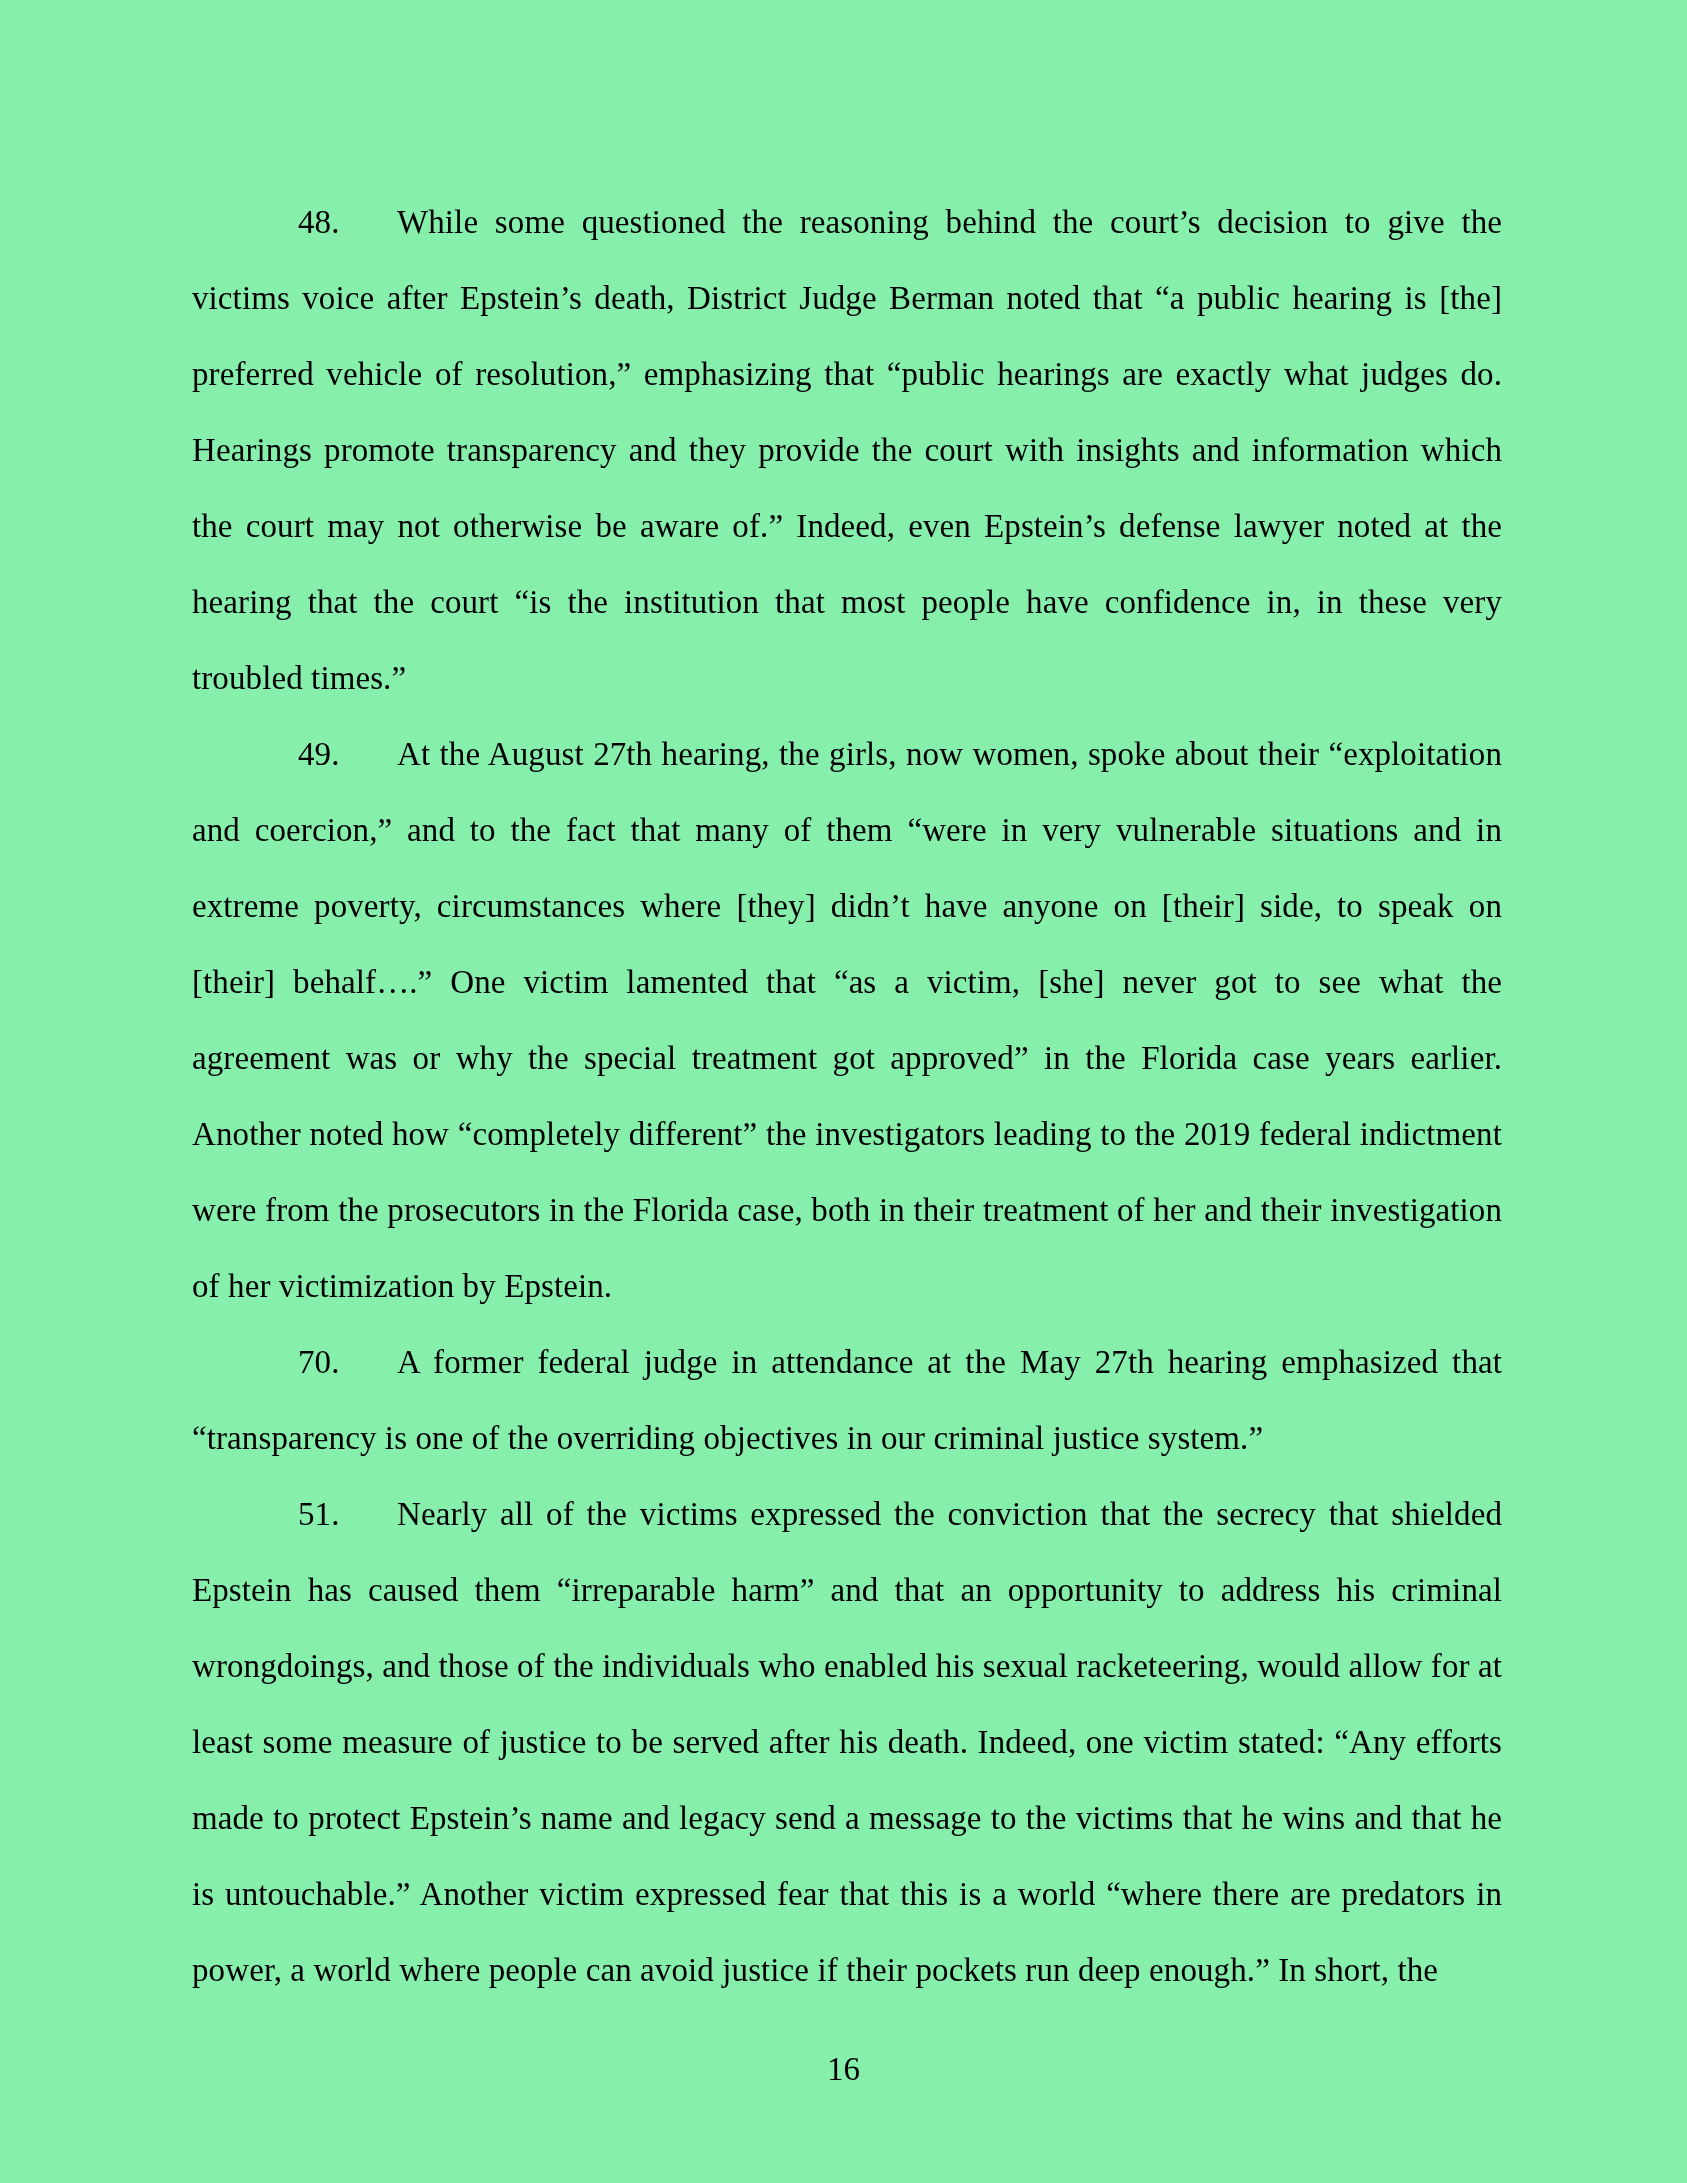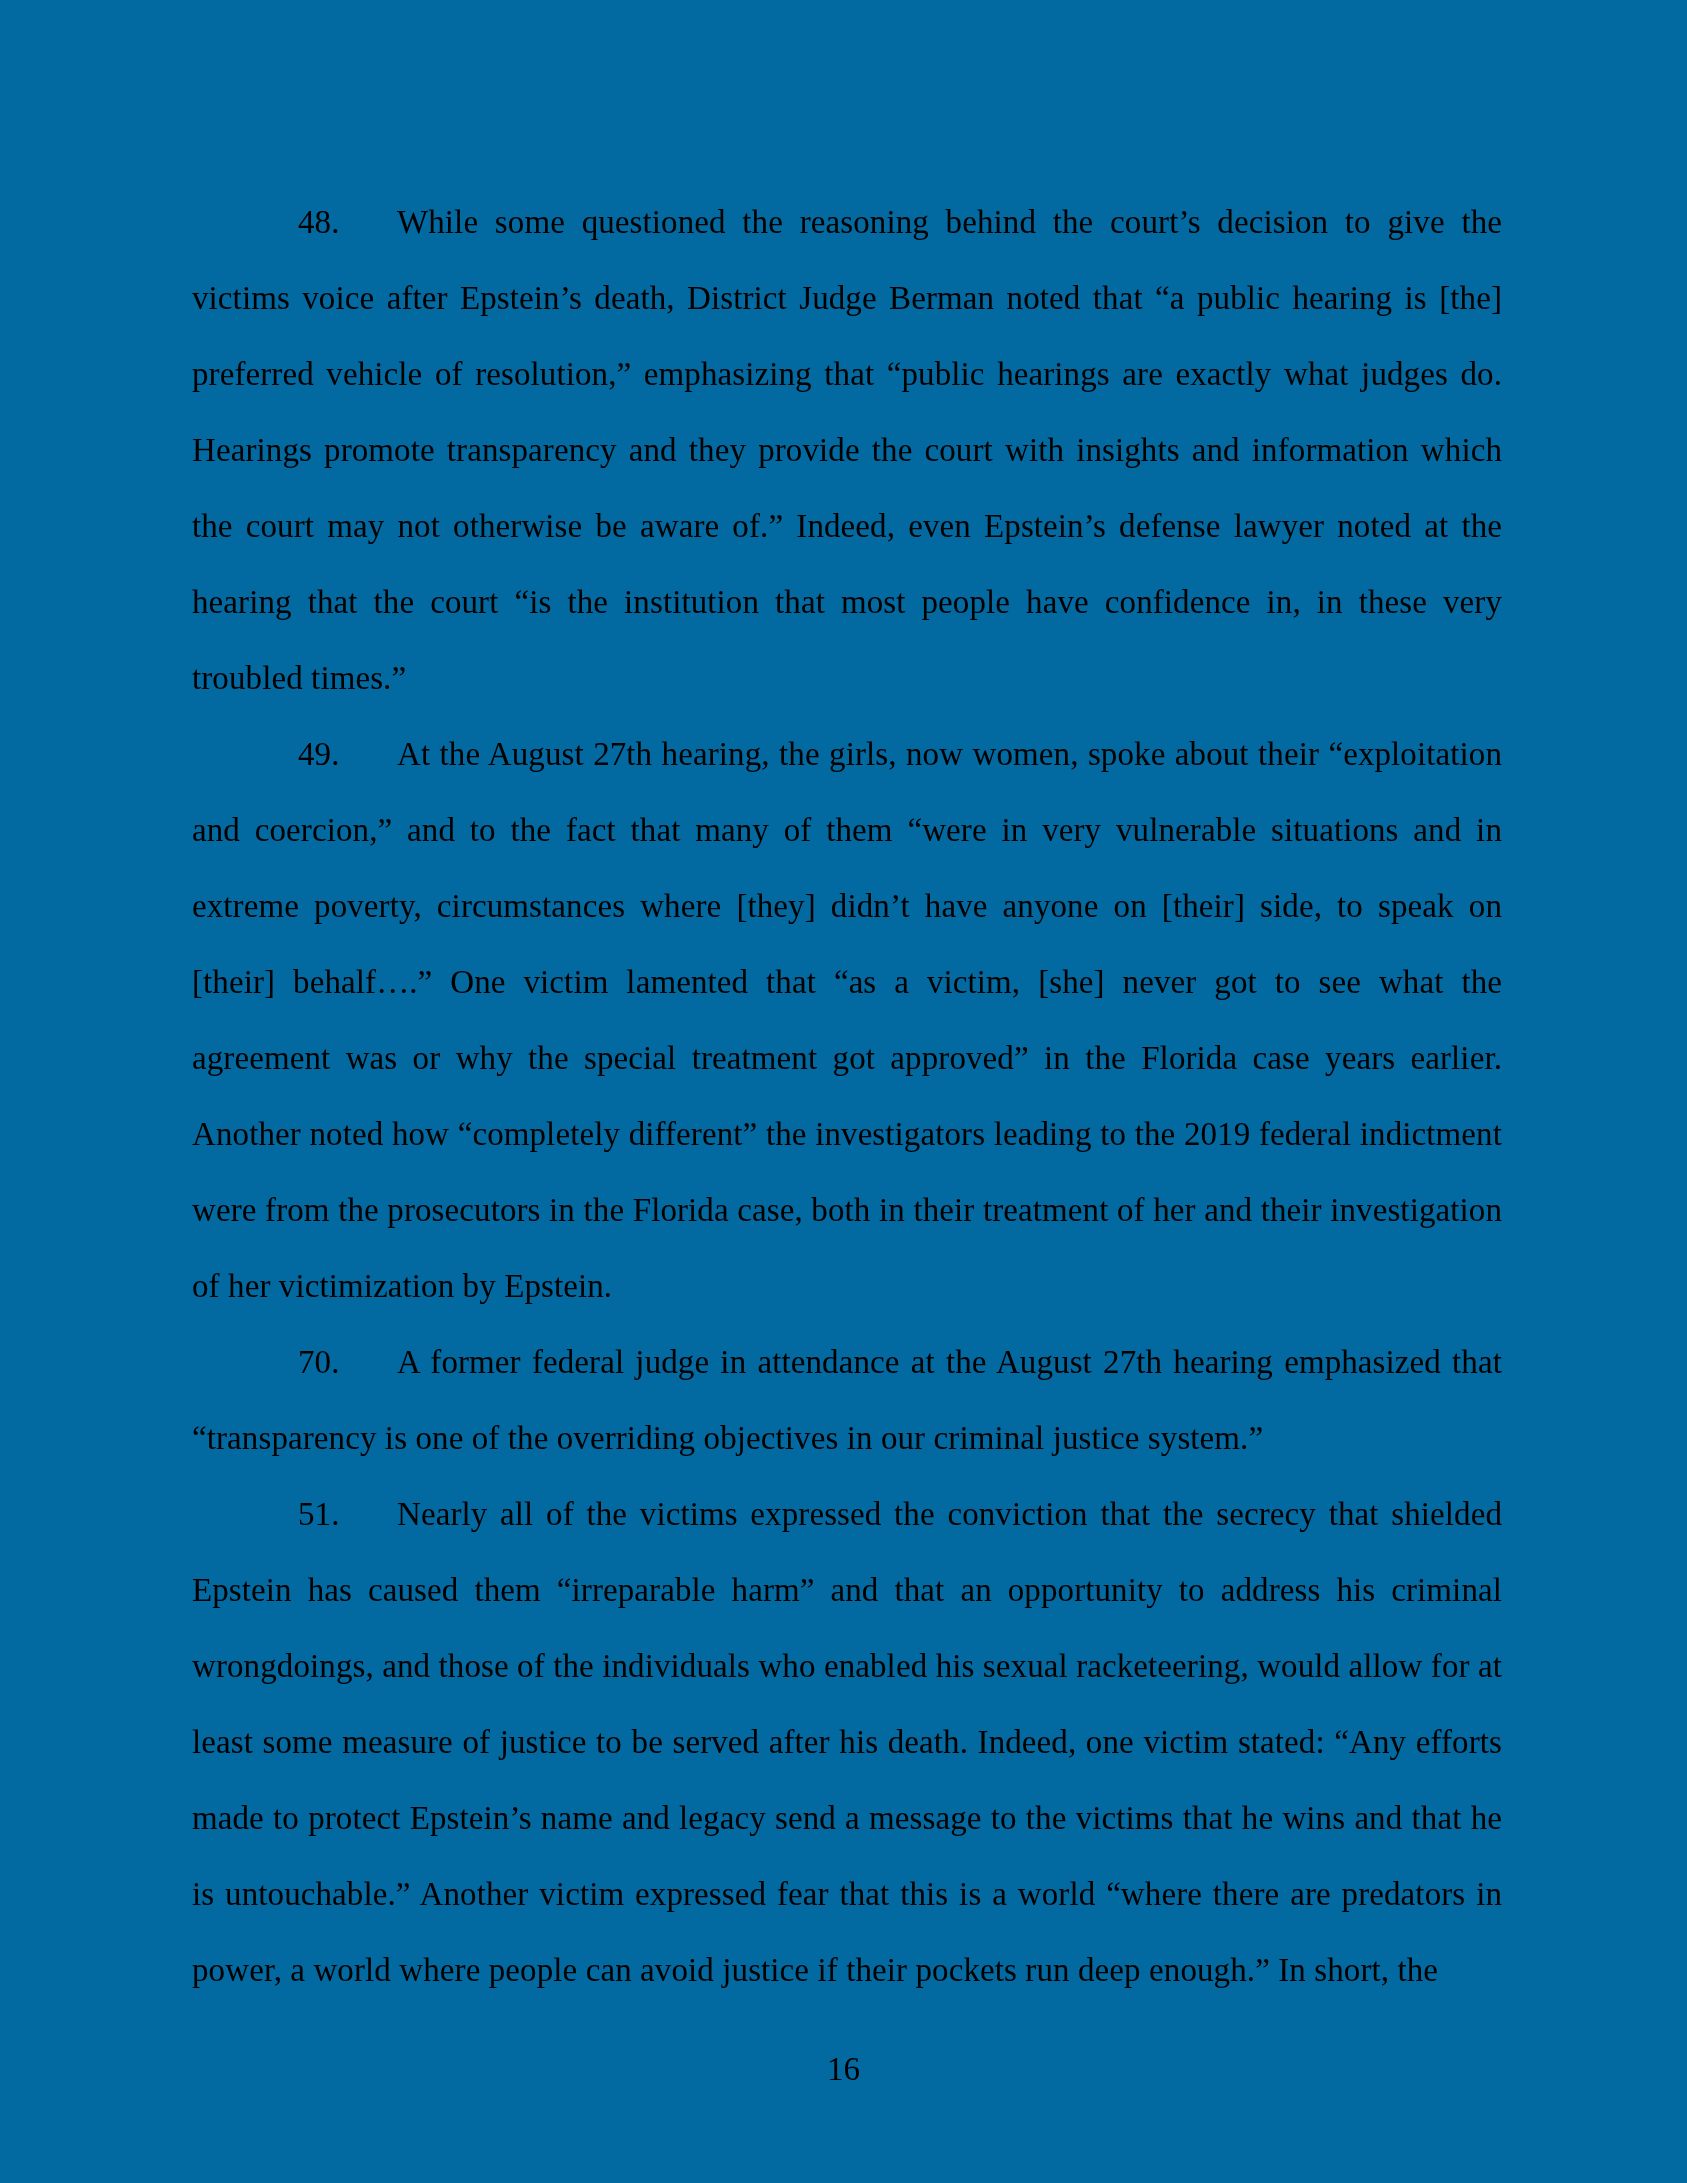--- a/index.html
+++ b/index.html
@@ -4,21 +4,21 @@
 <style>
   html, body {
     margin: 0;
     padding: 0;
     background: #ffffff;
   }
   .page {
     position: relative;
     width: 1687px;
     height: 2183px;
-    background: #0369a1;
+    background: #86efac;
     font-family: "Liberation Serif", "DejaVu Serif", serif;
     color: #000000;
     overflow: hidden;
   }
   .body-text {
     position: absolute;
     left: 192px;
     top: 184px;
     width: 1310px;
     font-size: 33px;
@@ -51,21 +51,21 @@
 <body>
 
 <div class="page">
 
   <main class="body-text">
 
     <p class="para"><span class="para-num">48.</span><span>While some questioned the reasoning behind the court’s decision to give the victims voice after Epstein’s death, District Judge Berman noted that “a public hearing is [the] preferred vehicle of resolution,” emphasizing that “public hearings are exactly what judges do. Hearings promote transparency and they provide the court with insights and information which the court may not otherwise be aware of.” Indeed, even Epstein’s defense lawyer noted at the hearing that the court “is the institution that most people have confidence in, in these very troubled times.”</span></p>
 
     <p class="para"><span class="para-num">49.</span><span>At the August 27th hearing, the girls, now women, spoke about their “exploitation and coercion,” and to the fact that many of them “were in very vulnerable situations and in extreme poverty, circumstances where [they] didn’t have anyone on [their] side, to speak on [their] behalf….” One victim lamented that “as a victim, [she] never got to see what the agreement was or why the special treatment got approved” in the Florida case years earlier. Another noted how “completely different” the investigators leading to the 2019 federal indictment were from the prosecutors in the Florida case, both in their treatment of her and their investigation of her victimization by Epstein.</span></p>
 
-    <p class="para"><span class="para-num">70.</span><span>A former federal judge in attendance at the August 27th hearing emphasized that “transparency is one of the overriding objectives in our criminal justice system.”</span></p>
+    <p class="para"><span class="para-num">70.</span><span>A former federal judge in attendance at the May 27th hearing emphasized that “transparency is one of the overriding objectives in our criminal justice system.”</span></p>
 
     <p class="para"><span class="para-num">51.</span><span>Nearly all of the victims expressed the conviction that the secrecy that shielded Epstein has caused them “irreparable harm” and that an opportunity to address his criminal wrongdoings, and those of the individuals who enabled his sexual racketeering, would allow for at least some measure of justice to be served after his death. Indeed, one victim stated: “Any efforts made to protect Epstein’s name and legacy send a message to the victims that he wins and that he is untouchable.” Another victim expressed fear that this is a world “where there are predators in power, a world where people can avoid justice if their pockets run deep enough.” In short, the</span></p>
 
   </main>
 
   <footer class="page-footer">
     <span>16</span>
   </footer>
 
 </div>

